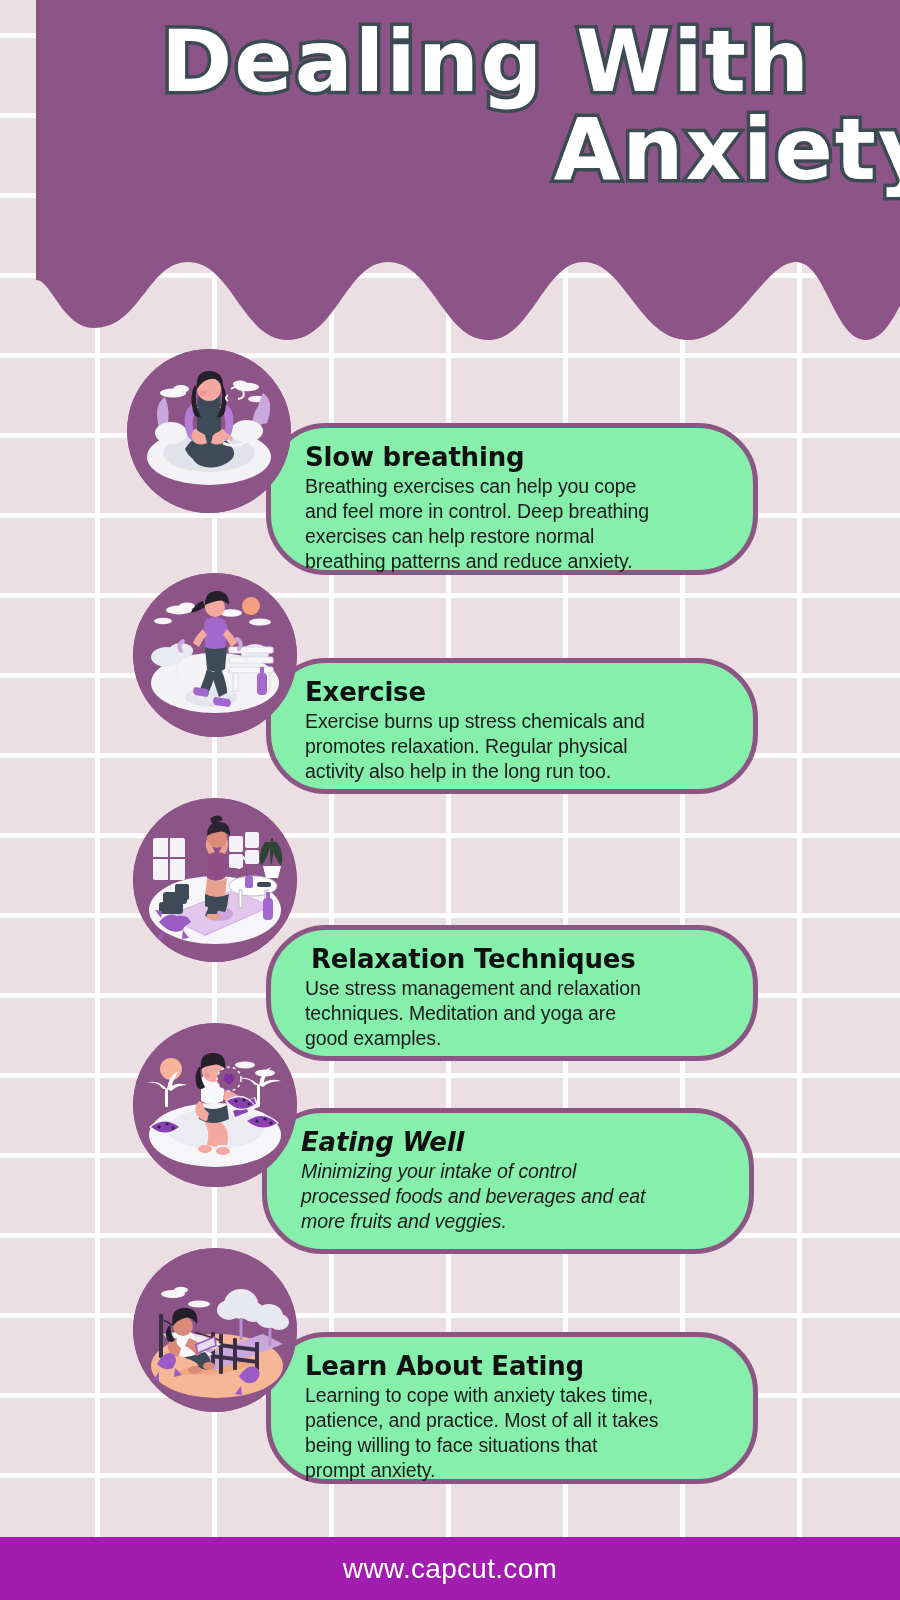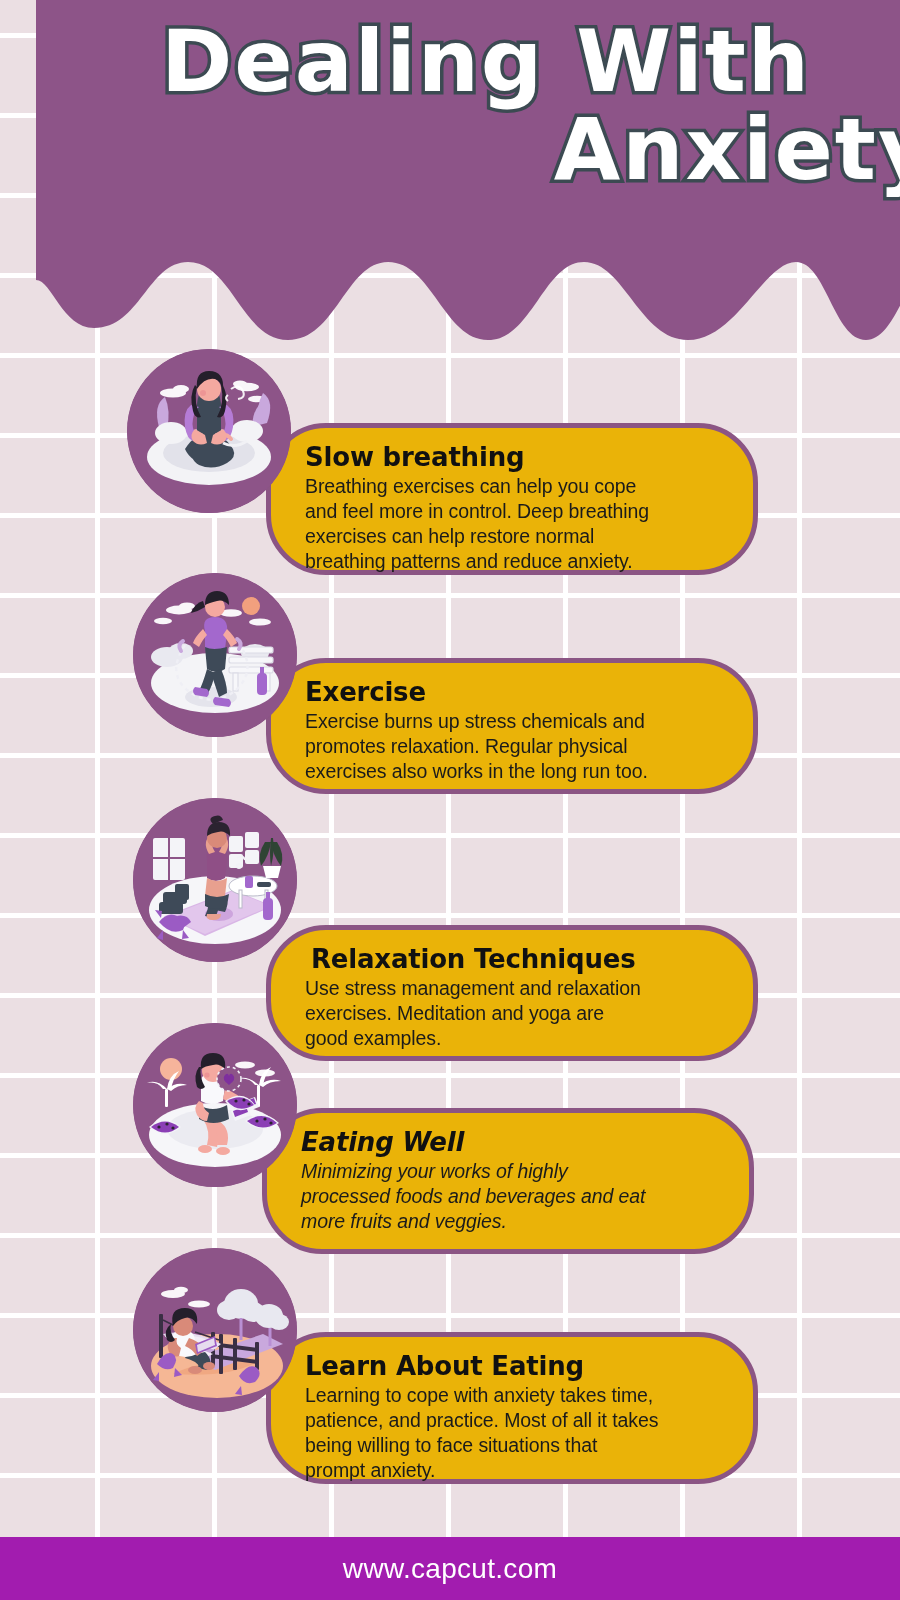--- a/index.html
+++ b/index.html
@@ -61,21 +61,21 @@
     width:164px; height:164px;
     border-radius:50%;
     background:#8d5488;
     overflow:hidden;
     z-index:5;
   }
   .circle svg { display:block; width:164px; height:164px; }
 
   .card {
     position:absolute;
-    background:#eab308;
+    background:#86efac;
     border:5px solid #8b5584;
     border-radius:60px;
     z-index:4;
     padding:14px 34px 16px 34px;
   }
   .card-title {
     font-family:"DejaVu Sans", sans-serif;
     font-size:26px;
     font-weight:bold;
     color:#111111;
@@ -221,21 +221,21 @@
       <g fill="#a368cd">
         <rect x="124" y="100" width="10" height="22" rx="4"></rect>
         <rect x="127" y="94" width="4" height="7"></rect>
       </g>
     </svg>
   </div>
   <div class="card" style="left:266px; top:658px; width:492px; height:136px;">
     <div class="card-title">Exercise</div>
     <div class="card-body">Exercise burns up stress chemicals and
 promotes relaxation. Regular physical
-exercises also works in the long run too.</div>
+activity also help in the long run too.</div>
   </div>
 </div>
 
 <div class="item">
   <div class="circle" style="left:133px; top:798px;">
     <svg viewBox="0 0 164 164">
       <circle cx="82" cy="82" r="82" fill="#8d5488"></circle>
       <g fill="#f4f4f8">
         <rect x="20" y="40" width="32" height="42" rx="2"></rect>
         <rect x="96" y="38" width="14" height="16" rx="2"></rect>
@@ -292,21 +292,21 @@
         <path d="M44 118 q10 -2 14 6 l-8 6 z"></path>
         <path d="M30 132 l-6 8 l6 2 z"></path>
         <path d="M50 132 l6 8 l-7 1 z"></path>
         <path d="M28 120 l-6 -8 l7 1 z"></path>
       </g>
     </svg>
   </div>
   <div class="card" style="left:266px; top:883px; width:492px; height:136px;margin-top:42px;">
     <div class="card-title" style="padding-left:6px;">Relaxation Techniques</div>
     <div class="card-body">Use stress management and relaxation
-exercises. Meditation and yoga are
+techniques. Meditation and yoga are
 good examples.</div>
   </div>
 </div>
 
 <div class="item">
   <div class="circle" style="left:133px; top:1023px;">
     <svg viewBox="0 0 164 164">
       <circle cx="82" cy="82" r="82" fill="#8d5488"></circle>
       <circle cx="38" cy="46" r="11" fill="#f6b49b"></circle>
       <g fill="#ffffff" opacity="0.95">
@@ -373,21 +373,21 @@
       <circle cx="80" cy="48" r="11" fill="#f4a9a0"></circle>
       <path d="M68 46 q-2 -16 12 -16 q14 0 12 16 q-6 -6 -12 -4 q-8 1 -12 4z" fill="#241f2b"></path>
       <path d="M66 44 q-6 8 -2 20 q4 4 8 0 q-6 -10 -4 -20z" fill="#241f2b"></path>
       <circle cx="74" cy="52" r="2.6" fill="#eb8f92" opacity="0.8"></circle>
       <circle cx="96" cy="56" r="12" fill="#8d5488" stroke="#f0f0f6" stroke-width="1.6" stroke-dasharray="3 3"></circle>
       <path d="M96 62 q-8 -6 -4 -10 q3 -3 4 1 q1 -4 4 -1 q4 4 -4 10z" fill="#7e2f9e"></path>
     </svg>
   </div>
   <div class="card" style="left:262px; top:1108px; width:492px; height:146px;font-style:italic;">
     <div class="card-title">Eating Well</div>
-    <div class="card-body">Minimizing your works of highly
+    <div class="card-body">Minimizing your intake of control
 processed foods and beverages and eat
 more fruits and veggies.</div>
   </div>
 </div>
 
 <div class="item">
   <div class="circle" style="left:133px; top:1248px;">
     <svg viewBox="0 0 164 164">
       <circle cx="82" cy="82" r="82" fill="#8d5488"></circle>
       <g fill="#ffffff" opacity="0.95">

